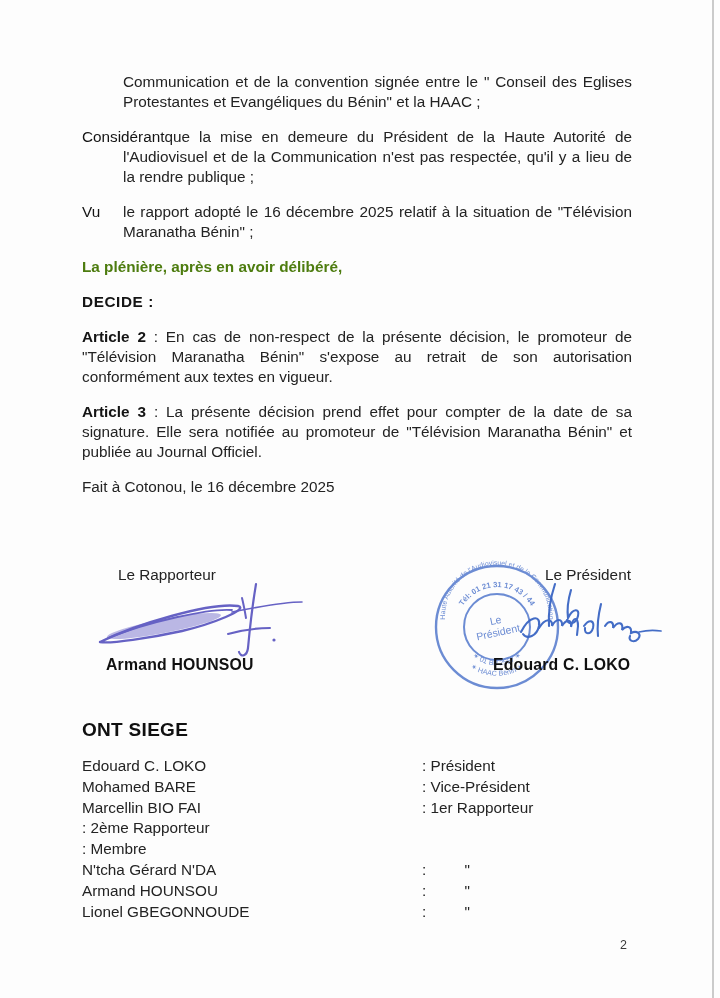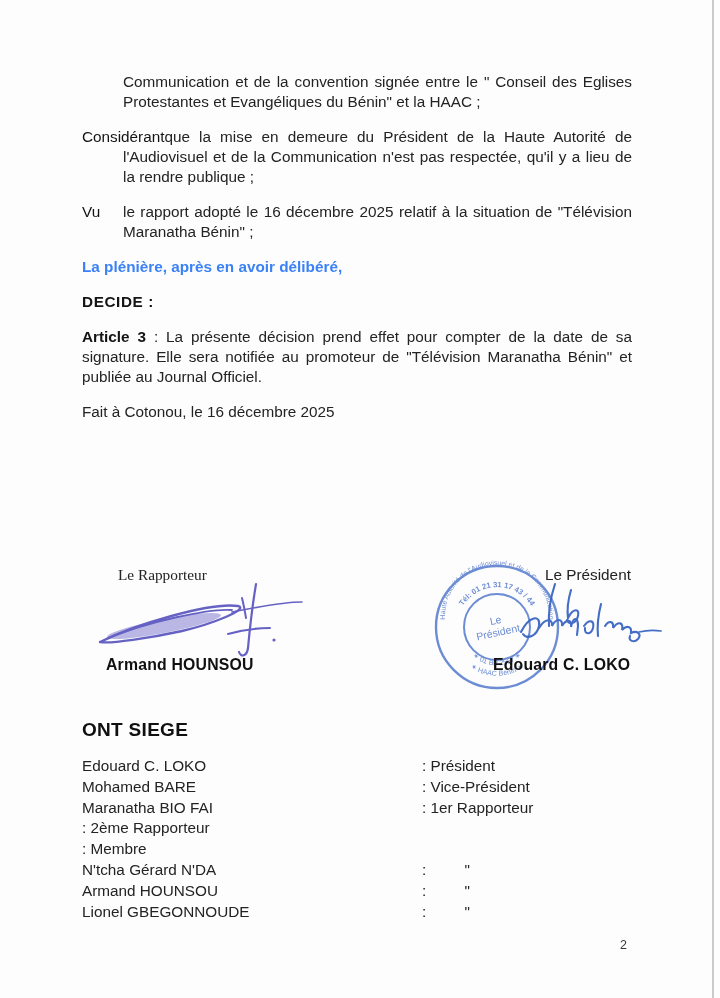--- a/index.html
+++ b/index.html
@@ -7,21 +7,21 @@
     position:relative;width:720px;height:998px;background:#fdfdfd;
     font-family:"Liberation Sans","DejaVu Sans",sans-serif;color:#232323;
     overflow:hidden;margin:0 auto;
   }
   .crease{position:absolute;left:712px;top:0;width:2px;height:998px;background:#b9b9b9;opacity:.75;}
   .textflow{position:absolute;left:82px;top:72px;width:550px;font-size:15.3px;line-height:20px;}
   .textflow p{margin:0 0 15px 0;text-align:justify;}
   .cont{padding-left:41px;}
   .hang{padding-left:41px;text-indent:-41px;}
   .clabel{font-weight:normal;display:inline-block;min-width:41px;text-indent:0;color:#141414;}
-  .deliberation{font-weight:bold;margin-left:41px;text-align:right;color:#3b82f6;}
+  .deliberation{font-weight:bold;margin-left:41px;text-align:right;color:#4d7c0f;}
   .decide{font-weight:bold;text-align:left;padding-right:76px;letter-spacing:.6px;color:#141414;margin-top:4px!important;}
   .alabel{font-weight:bold;color:#141414;}
   .faitdate{text-align:left;margin-top:5px!important;}
   .abs{position:absolute;}
   .sig-title{font-size:15.3px;}
   .sig-name{font-weight:bold;font-size:15.8px;color:#101010;letter-spacing:.2px;}
   .ont{font-weight:bold;font-size:19px;color:#101010;letter-spacing:.3px;}
   .attendance{font-size:15.3px;line-height:20.8px;}
   .att-row{display:flex;}
   .att-name{width:340px;}
@@ -42,27 +42,28 @@
 
     <p class="hang"><span class="clabel">Considérant</span><span>que la mise en demeure du Président de la Haute Autorité de l'Audiovisuel et de la Communication n'est pas respectée, qu'il y a lieu de la rendre publique ;</span></p>
 
     <p class="hang"><span class="clabel">Vu</span><span>le rapport adopté le 16 décembre 2025 relatif à la situation de "Télévision Maranatha Bénin" ;</span></p>
 
     <p class="deliberation">La plénière, après en avoir délibéré,</p>
 
     <p class="decide">DECIDE :</p>
 
 
+    <p><span class="alabel">Article 2</span><span> : En cas de non-respect de la présente décision, le promoteur de "Télévision Maranatha Bénin" s'expose au retrait de son autorisation conformément aux textes en vigueur.</span></p>
 
     <p><span class="alabel">Article 3</span><span> : La présente décision prend effet pour compter de la date de sa signature. Elle sera notifiée au promoteur de "Télévision Maranatha Bénin" et publiée au Journal Officiel.</span></p>
 
     <p class="faitdate">Fait à Cotonou, le 16 décembre 2025</p>
   </div>
 
-  <div class="abs sig-title" style="left:118px;top:566px;font-family:Liberation Serif, serif;">Le Rapporteur</div>
+  <div class="abs sig-title" style="left:118px;top:566px;">Le Rapporteur</div>
   <div class="abs sig-title" style="left:545px;top:566px;">Le Président</div>
 
   <svg class="abs sigz" style="left:92px;top:578px;" width="215" height="92" viewBox="0 0 215 92">
     <g stroke="#5a55c0" fill="none" stroke-width="2.4" stroke-linecap="round" opacity="0.92">
       <ellipse cx="72" cy="48" rx="58" ry="7" transform="rotate(-11 72 48)" fill="#5a55c0" stroke="none" opacity="0.45"></ellipse>
       <path d="M8,64 C45,46 118,24 146,28 C158,31 120,46 90,53 C58,60 18,66 8,64"></path>
       <path d="M16,60 C55,44 118,30 140,32" stroke-width="1.8"></path>
       <path d="M140,34 C170,28 196,24 210,24" stroke-width="1.6"></path>
       <path d="M150,20 c2,8 3,14 4,20" stroke-width="2"></path>
       <path d="M164,6 c-3,18 -6,42 -8,64 c-1,8 -7,10 -9,4" stroke-width="2.2"></path>
@@ -121,21 +122,21 @@
   <div class="abs attendance" style="left:82px;top:756px;width:560px;">
     <div class="att-row">
       <span class="att-name">Edouard C. LOKO</span>
       <span class="att-role">: Président</span>
     </div>
     <div class="att-row">
       <span class="att-name">Mohamed BARE</span>
       <span class="att-role">: Vice-Président</span>
     </div>
     <div class="att-row">
-      <span class="att-name">Maranatha BIO FAI</span>
+      <span class="att-name">Marcellin BIO FAI</span>
       <span class="att-role">: 1er Rapporteur</span>
     </div>
     <div class="att-row">
       <span class="att-role">: 2ème Rapporteur</span>
     </div>
     <div class="att-row">
       <span class="att-role">: Membre</span>
     </div>
     <div class="att-row">
       <span class="att-name">N'tcha Gérard N'DA</span>

